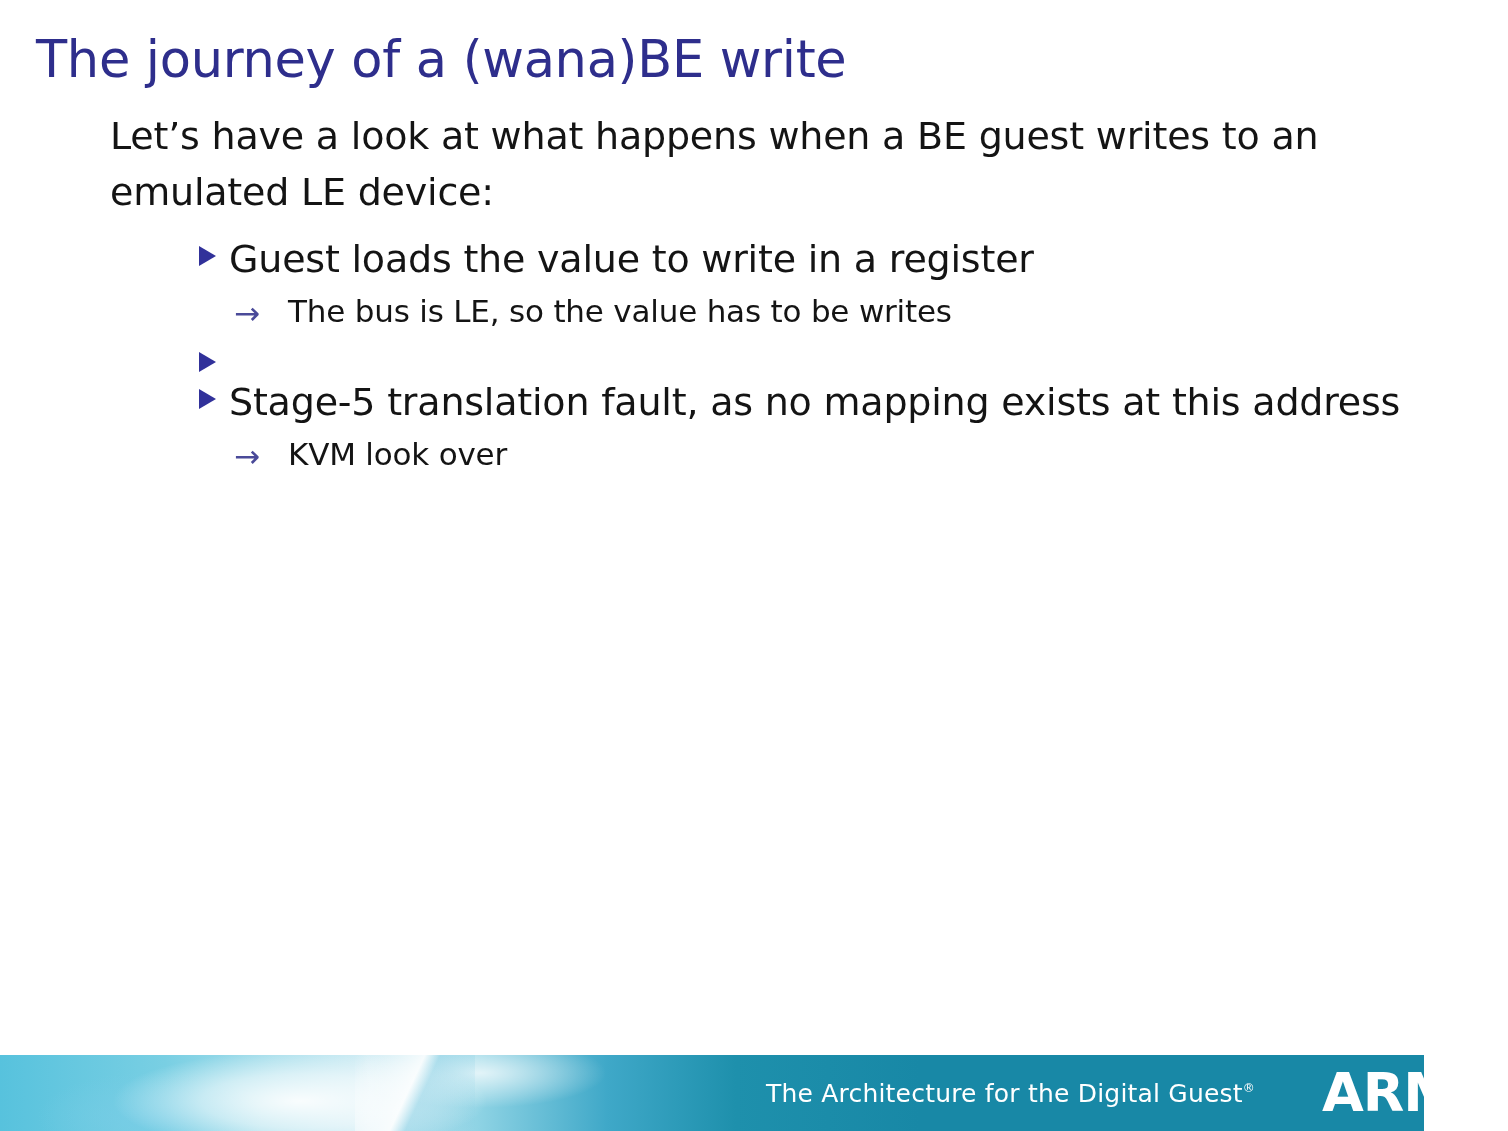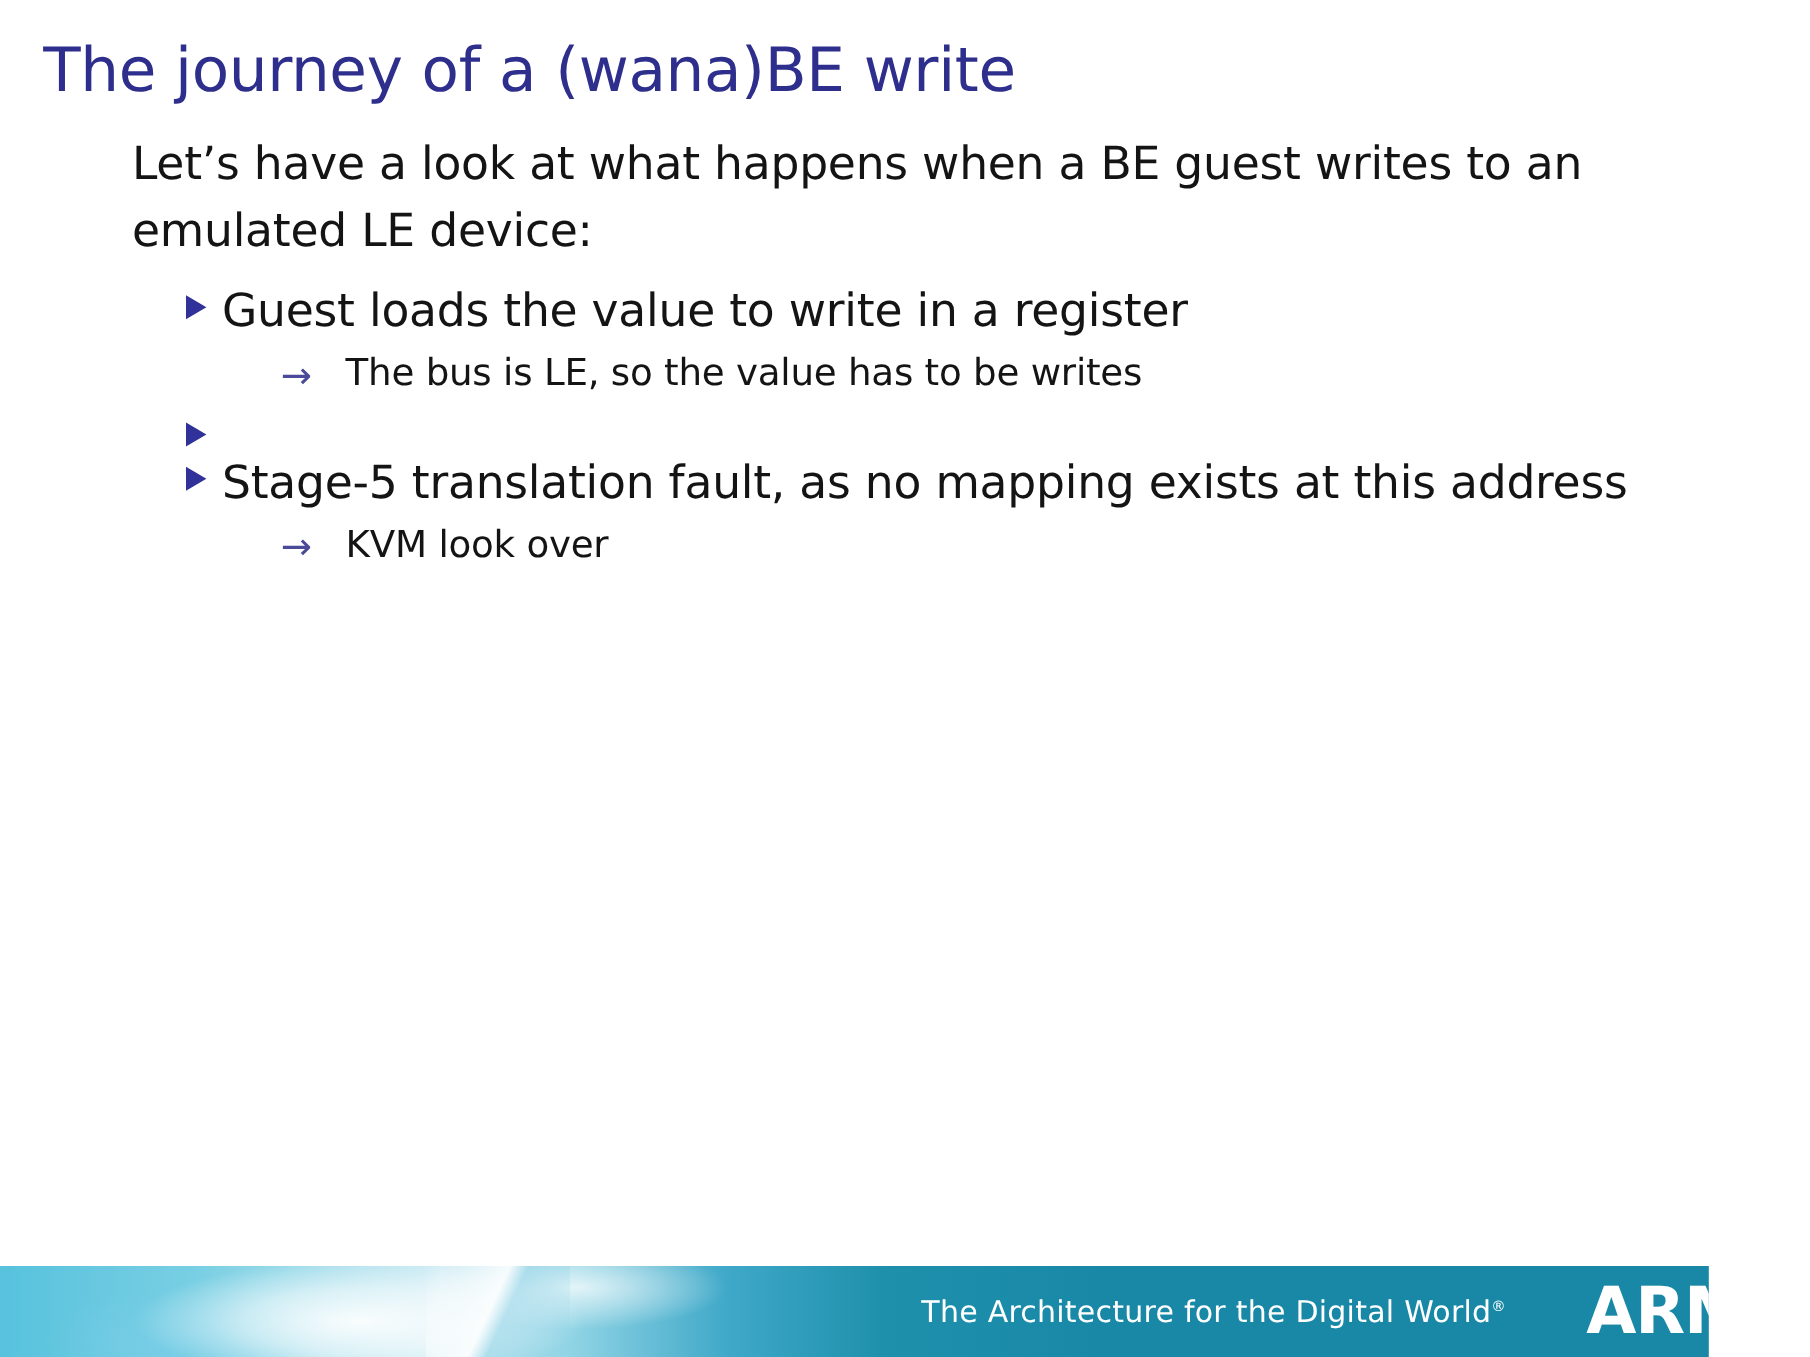--- a/index.html
+++ b/index.html
@@ -55,20 +55,21 @@
     left: 0;
     top: 125px;
     width: 1508px;
   }
   .bullet-row {
     position: relative;
     display: flex;
     align-items: flex-start;
     padding-left: 155px;
     margin-bottom: 4px;
+    margin-left: 44px;
   }
   .bullet-marker {
     flex: 0 0 auto;
     width: 30px;
     margin-top: 13px;
     line-height: 0;
   }
   .tri {
     display: block;
     width: 0;
@@ -216,17 +217,17 @@
         <span class="sub-text">KVM look over</span>
       </div>
 
     </div>
   </div>
 
   <div class="footer">
     <div class="footer-art">
       <div class="footer-art-cloud"></div>
     </div>
-    <div class="footer-tagline"><span>The Architecture for the Digital World</span><sup>®</sup></div>
+    <div class="footer-tagline"><span>The Architecture for the Digital Guest</span><sup>®</sup></div>
     <div class="arm-logo"><span>ARM</span><sup>®</sup></div>
   </div>
 
 </div>
 
 </body></html>

